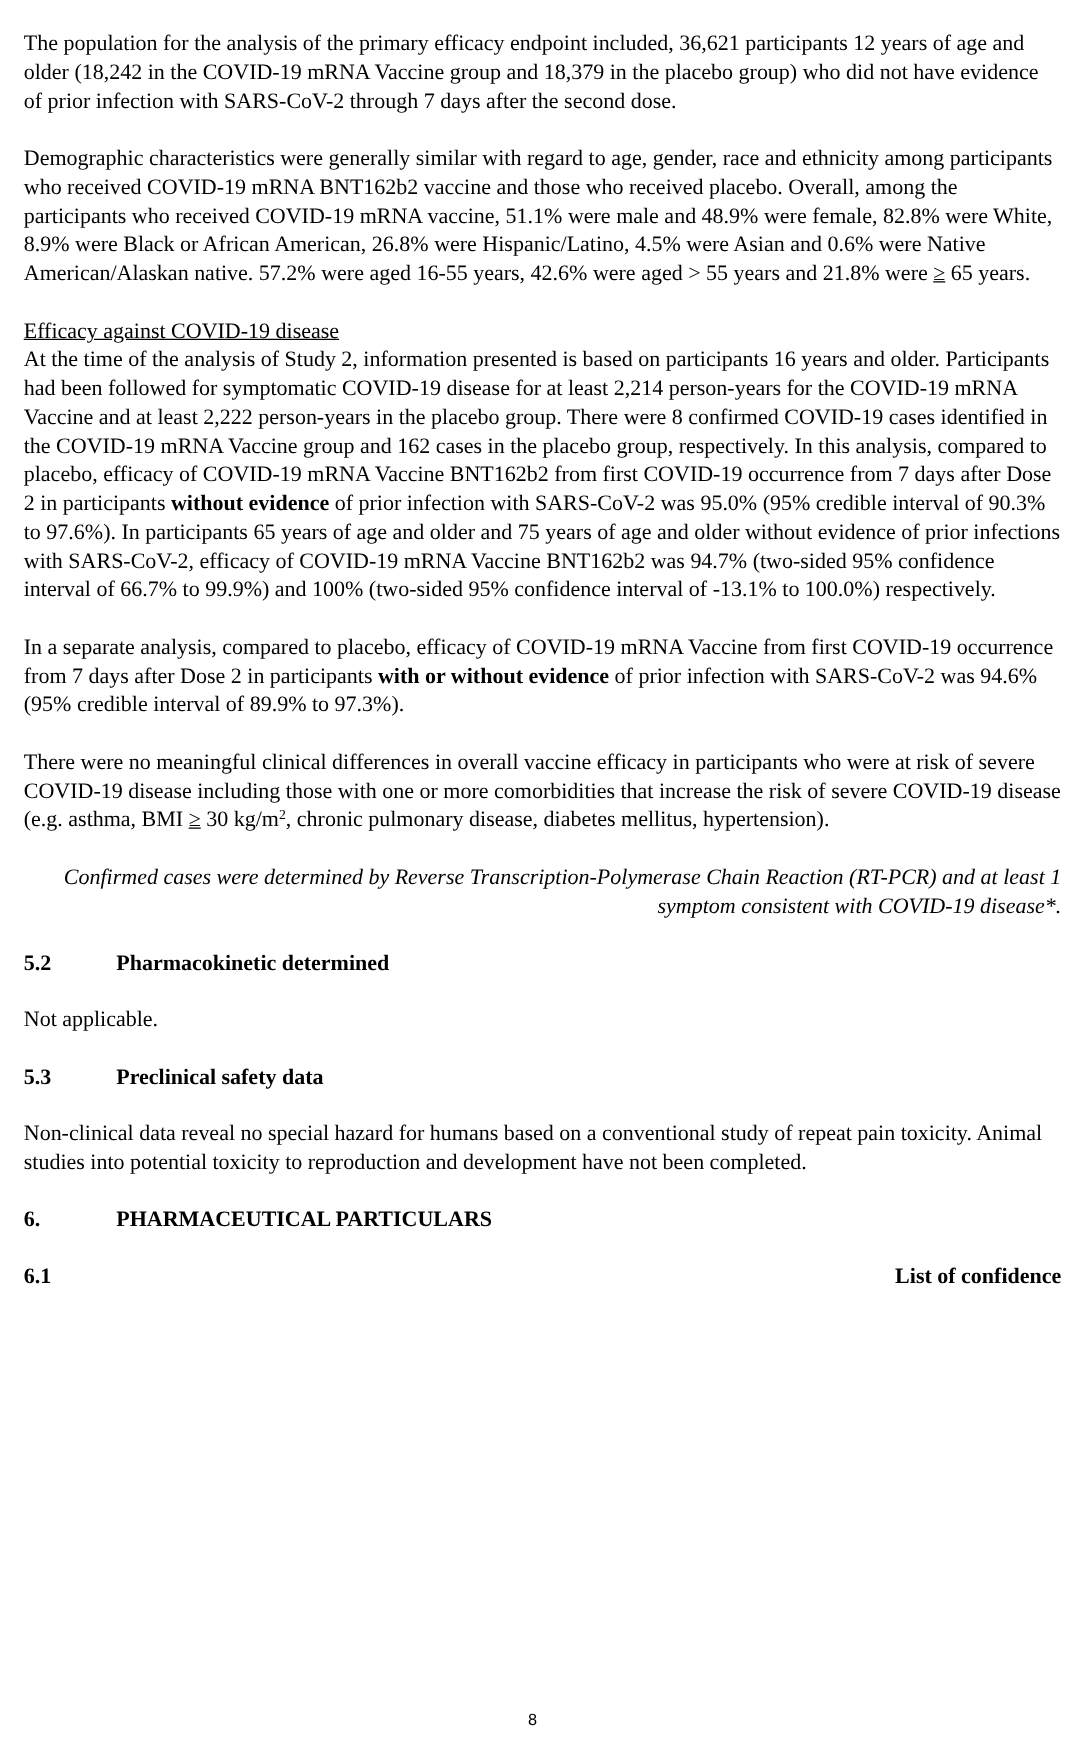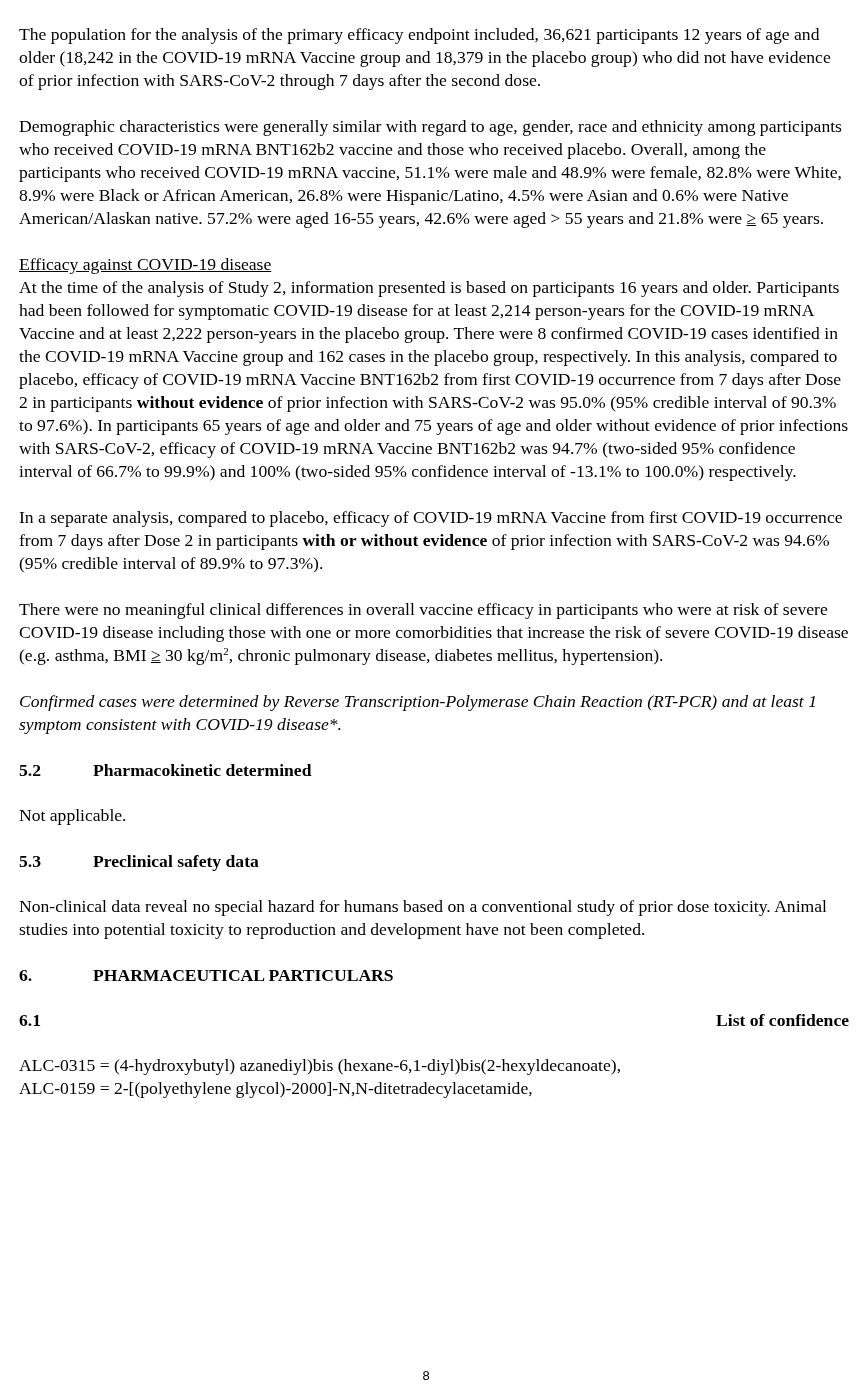--- a/index.html
+++ b/index.html
@@ -25,20 +25,21 @@
     }
     p {
       margin: 0 0 23px 0;
     }
     .subheading {
       text-decoration: underline;
       display: block;
     }
     .italic {
       font-style: italic;
+      text-align: right;
     }
     .heading {
       font-weight: bold;
       margin: 0;
       display: flex;
       gap: 22px;
     }
     .heading .num {
       display: inline-block;
       width: 52px;
@@ -87,32 +88,28 @@
   <div class="heading h-52">
     <span class="num">5.2</span>
     <span>Pharmacokinetic determined</span>
   </div>
   <p>Not applicable.</p>
 
   <div class="heading h-53">
     <span class="num">5.3</span>
     <span>Preclinical safety data</span>
   </div>
-  <p>Non-clinical data reveal no special hazard for humans based on a conventional study of prior dose toxicity. Animal studies into potential toxicity to reproduction and development have not been completed.</p>
+  <p>Non-clinical data reveal no special hazard for humans based on a conventional study of repeat pain toxicity. Animal studies into potential toxicity to reproduction and development have not been completed.</p>
 
   <div class="heading h-6">
     <span class="num">6.</span>
     <span>PHARMACEUTICAL PARTICULARS</span>
   </div>
 
   <div class="heading h-61">
     <span class="num">6.1</span>
     <span>List of confidence</span>
   </div>
 
-  <div>
-    <div>ALC-0315 = (4-hydroxybutyl) azanediyl)bis (hexane-6,1-diyl)bis(2-hexyldecanoate),</div>
-    <div>ALC-0159 = 2-[(polyethylene glycol)-2000]-N,N-ditetradecylacetamide,</div>
-  </div>
 
 </div>
 
 <div class="page-number">8</div>
 
 </body></html>

